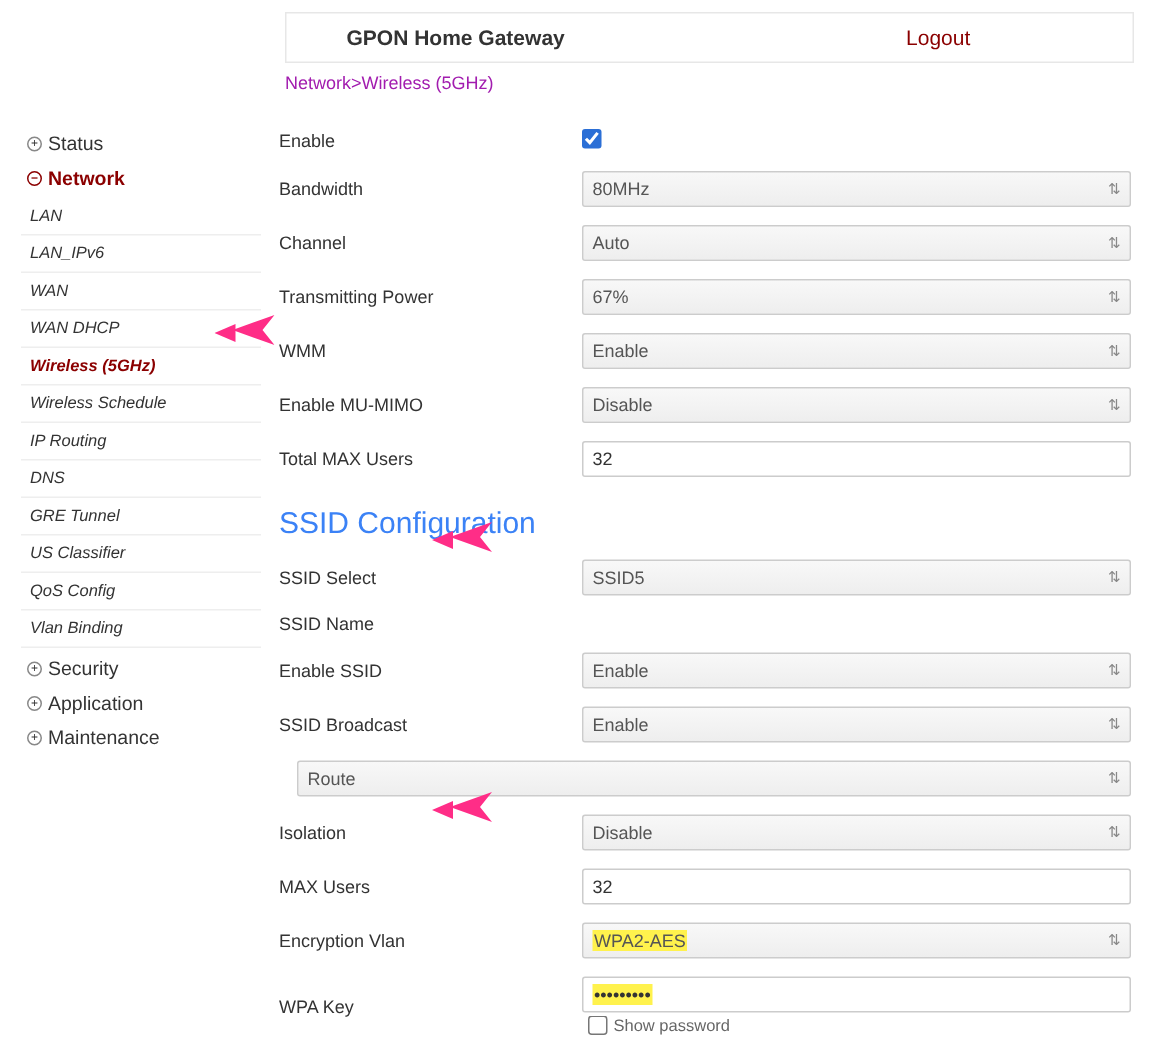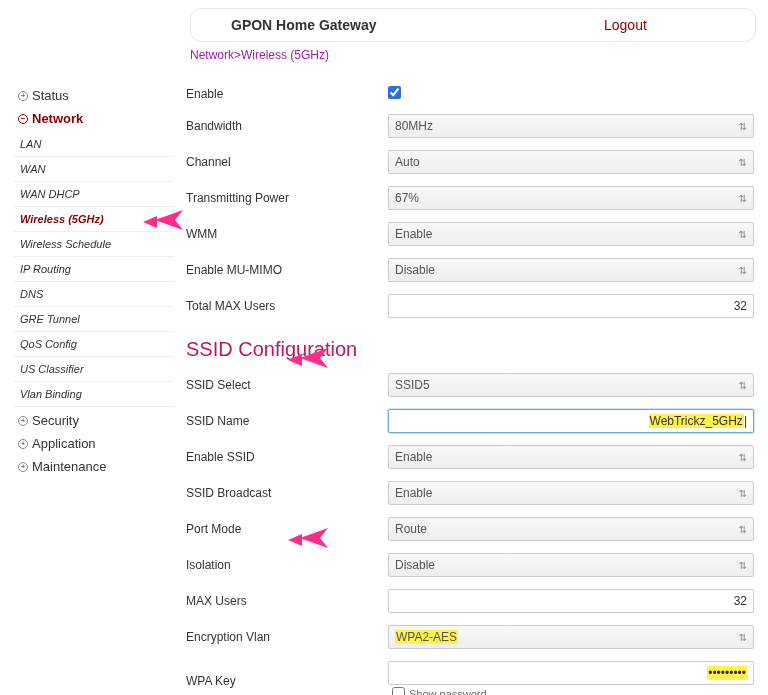--- a/index.html
+++ b/index.html
@@ -7,21 +7,21 @@
     font-family: Arial, Helvetica, sans-serif;
     font-size: 12px;
     background: #fff;
     color: #333;
     width: 768px;
   }
   .page { display: flex; padding: 10px 14px; gap: 12px; }
   .topbar {
     margin: 8px 12px 4px 190px;
     border: 1px solid #e7e7e7;
-    border-radius: 11px;
+    border-radius: 0;
     display: flex;
     padding: 8px 20px;
     font-size: 14px;
   }
   .topbar .title { flex: 1.3; font-weight: bold; color: #333; padding-left: 20px; }
   .topbar .logout { flex: 1; color: #8b0000; text-align: center; }
   .breadcrumb { margin: 6px 0 8px 190px; font-size: 12px; color: #a21caf; }
   .sidebar {
     width: 160px;
     flex: none;
@@ -73,25 +73,24 @@
     align-items: center;
   }
   .select .arr { color:#888; font-size:10px; }
   .input {
     width: 100%;
     border: 1px solid #ccc;
     border-radius: 2px;
     padding: 4px 6px;
     font-size: 12px;
     background: #fff;
-    text-align: right;
   }
   .input.focused { border-color: #6aa7e6; box-shadow: 0 0 0 1px #cfe3f7; }
   .hl { background: #fff24d; padding: 0 1px; }
-  h2.section-title { font-size: 20px; font-weight: normal; margin: 14px 0 6px; color:#be185d; }
+  h2.section-title { font-size: 20px; font-weight: normal; margin: 14px 0 6px; color:#3b82f6; }
   .chk { width:13px; height:13px; accent-color:#2b6fd6;}
   .sublabel { font-size: 11px; color:#666; padding: 2px 0 0 4px; display:flex; align-items:center; gap:4px;}
   
   .arrow {
     position: absolute;
     width: 40px; height: 24px;
     pointer-events: none;
   }
   .arrow svg { width:100%; height:100%; }
   .container { position: relative; width:768px; }
@@ -112,29 +111,30 @@
         <div class="sidegroup-h">
           <span class="ico">+</span>
           <span>Status</span>
         </div>
         <div class="sidegroup-h expanded">
           <span class="ico">−</span>
           <span>Network</span>
         </div>
         <div class="subitems">
           <div class="subitem">LAN</div>
+          <div class="subitem">LAN_IPv6</div>
           <div class="subitem">WAN</div>
           <div class="subitem">WAN DHCP</div>
           <div class="subitem active">Wireless (5GHz)</div>
           <div class="subitem">Wireless Schedule</div>
           <div class="subitem">IP Routing</div>
           <div class="subitem">DNS</div>
           <div class="subitem">GRE Tunnel</div>
+          <div class="subitem">US Classifier</div>
           <div class="subitem">QoS Config</div>
-          <div class="subitem">US Classifier</div>
           <div class="subitem">Vlan Binding</div>
         </div>
         <div class="sidegroup-h">
           <span class="ico">+</span>
           <span>Security</span>
         </div>
         <div class="sidegroup-h">
           <span class="ico">+</span>
           <span>Application</span>
         </div>
@@ -207,44 +207,40 @@
       <div class="lbl">SSID Select</div>
       <div class="ctl">
             <div class="select">
               <span>SSID5</span>
               <span class="arr">⇅</span>
             </div>
           </div>
     </div>
     <div class="form-row">
       <div class="lbl">SSID Name</div>
-      <div class="ctl">
-            <div class="input focused"><span class="hl">WebTrickz_5GHz</span>|</div>
-          </div>
     </div>
     <div class="form-row">
       <div class="lbl">Enable SSID</div>
       <div class="ctl">
             <div class="select">
               <span>Enable</span>
               <span class="arr">⇅</span>
             </div>
           </div>
     </div>
     <div class="form-row">
       <div class="lbl">SSID Broadcast</div>
       <div class="ctl">
             <div class="select">
               <span>Enable</span>
               <span class="arr">⇅</span>
             </div>
           </div>
     </div>
     <div class="form-row">
-      <div class="lbl">Port Mode</div>
       <div class="ctl">
             <div class="select">
               <span>Route</span>
               <span class="arr">⇅</span>
             </div>
           </div>
     </div>
     <div class="form-row">
       <div class="lbl">Isolation</div>
       <div class="ctl">

